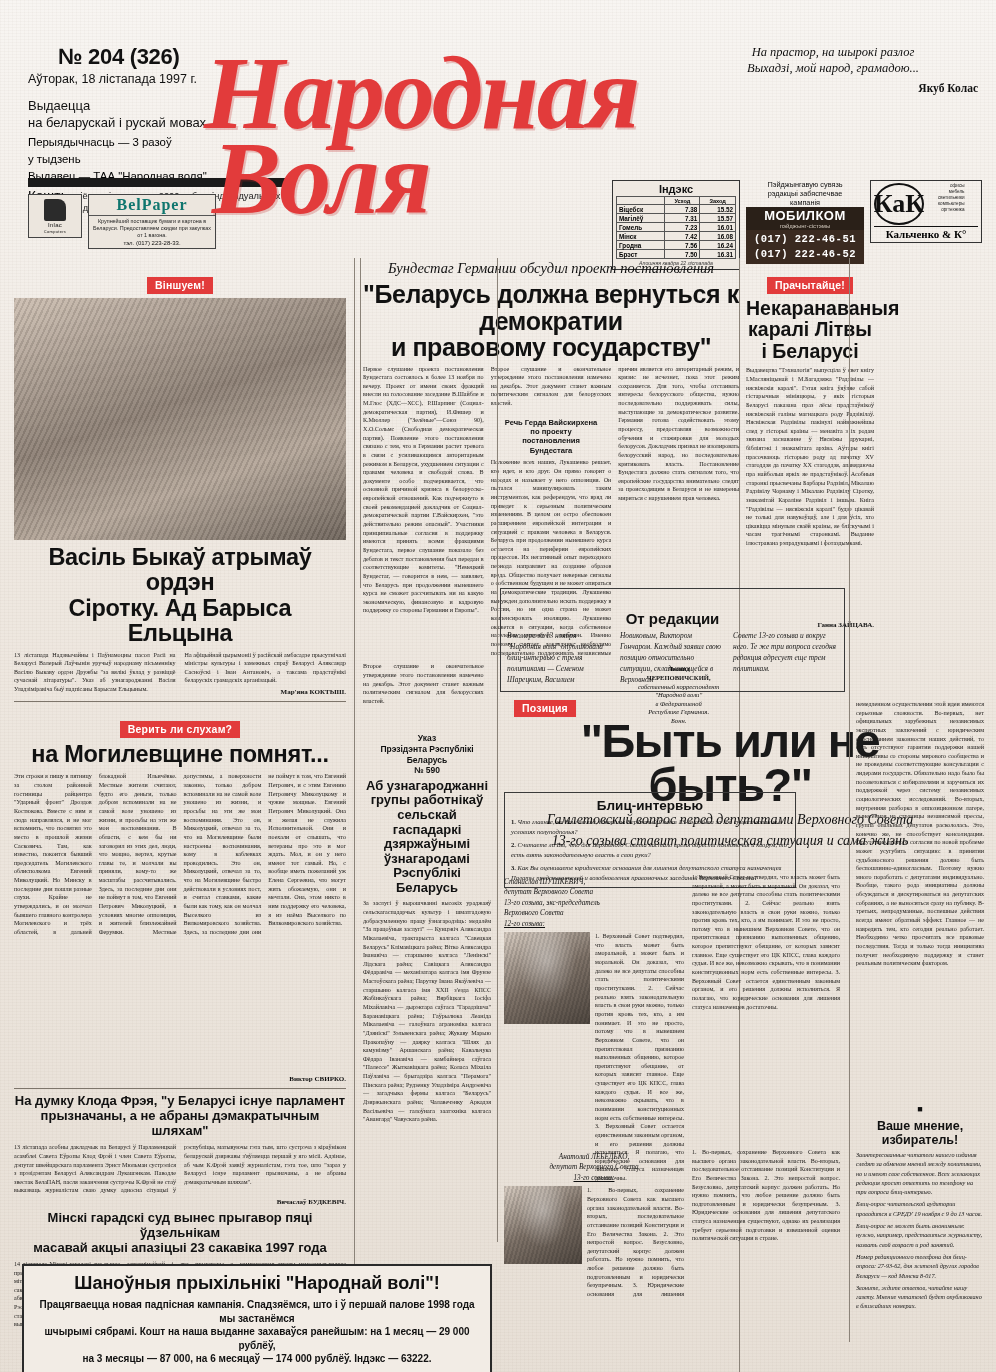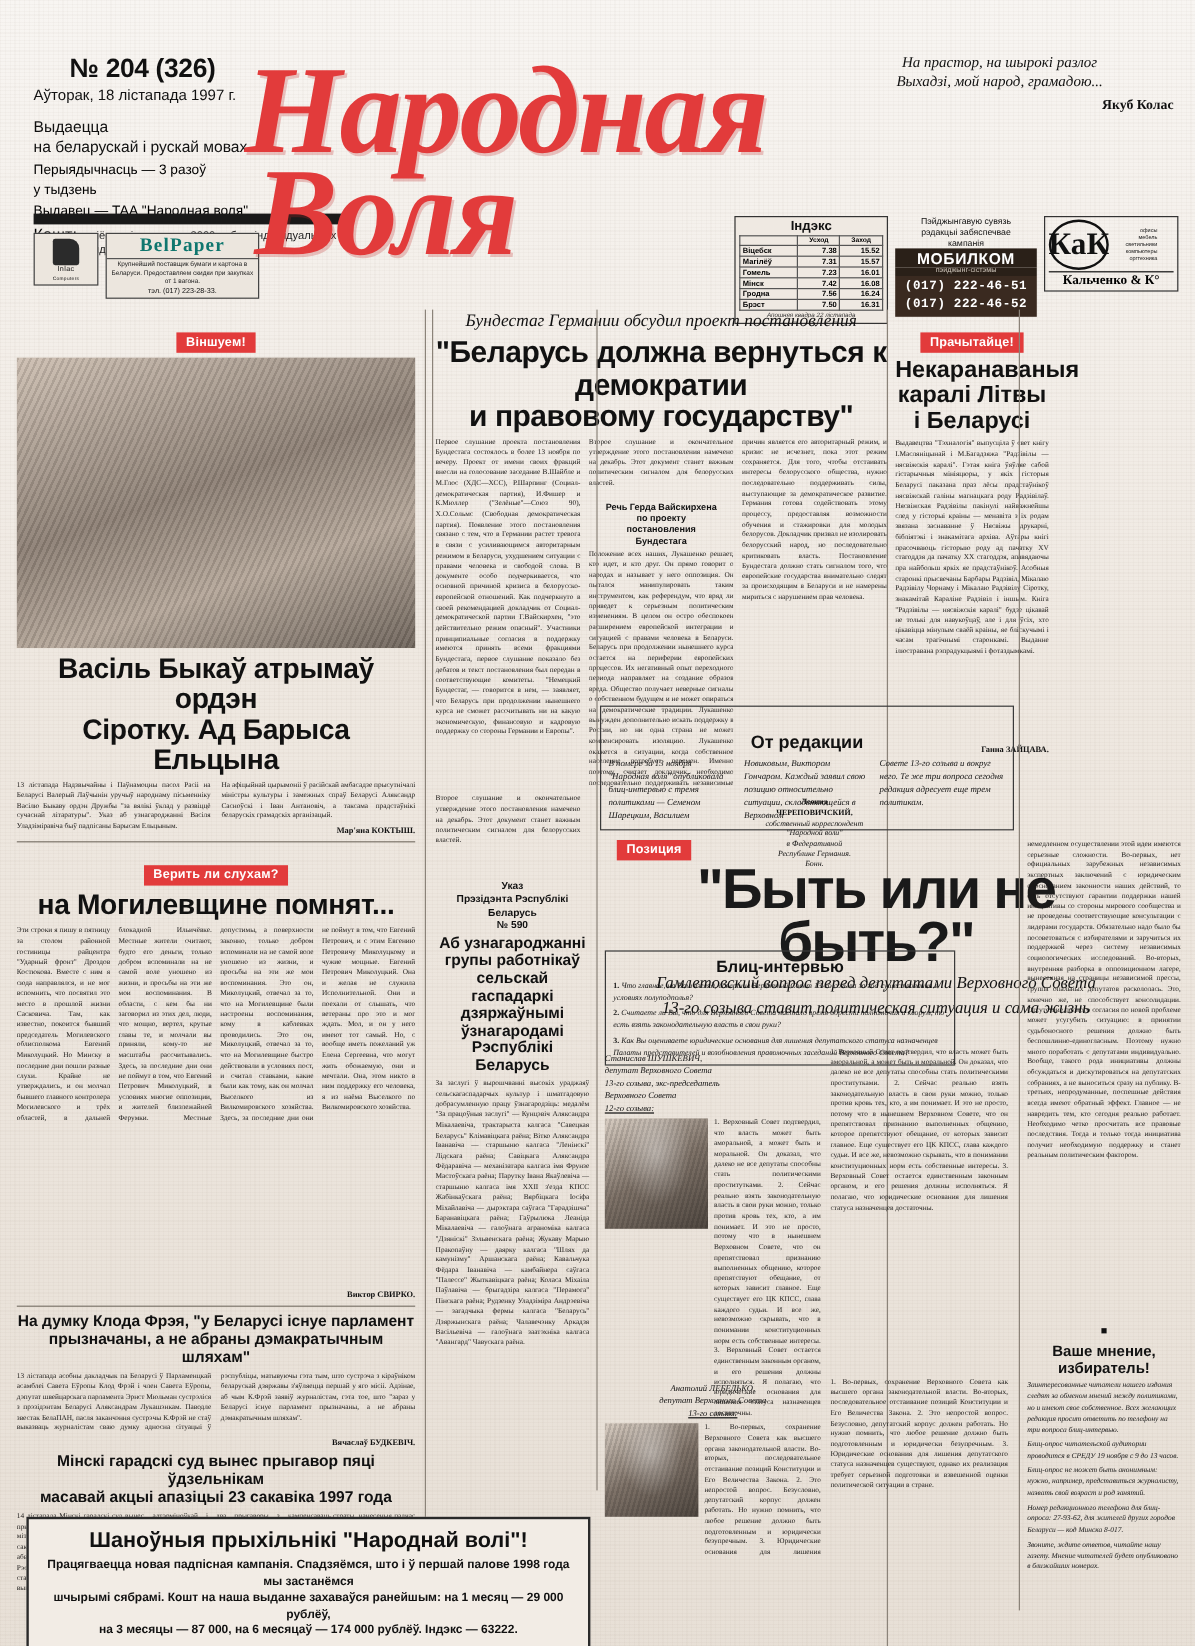--- a/index.html
+++ b/index.html
@@ -224,21 +224,21 @@
         <div class="pager-top">кампанія</div>
         <div class="pager-brand">МОБИЛКОМ</div>
         <div class="pager-sub">пэйджынг-сістэмы</div>
         <div class="pager-tel">
           <div>(017) 222-46-51</div>
           <div>(017) 222-46-52</div>
         </div>
       </div>
 
       <div class="kak-box">
-        <div style="display:flex;align-items:center;gap:14px;">
+        <div style="display:flex;gap:14px;">
           <div class="kak-circle">
             <span class="kak-logo">КаК</span>
           </div>
           <div class="kak-side" style="white-space:pre-line;">офисы
 мебель
 светильники
 компьютеры
 оргтехника</div>
         </div>
         <div class="kak-name">Кальченко &amp; К°</div>

